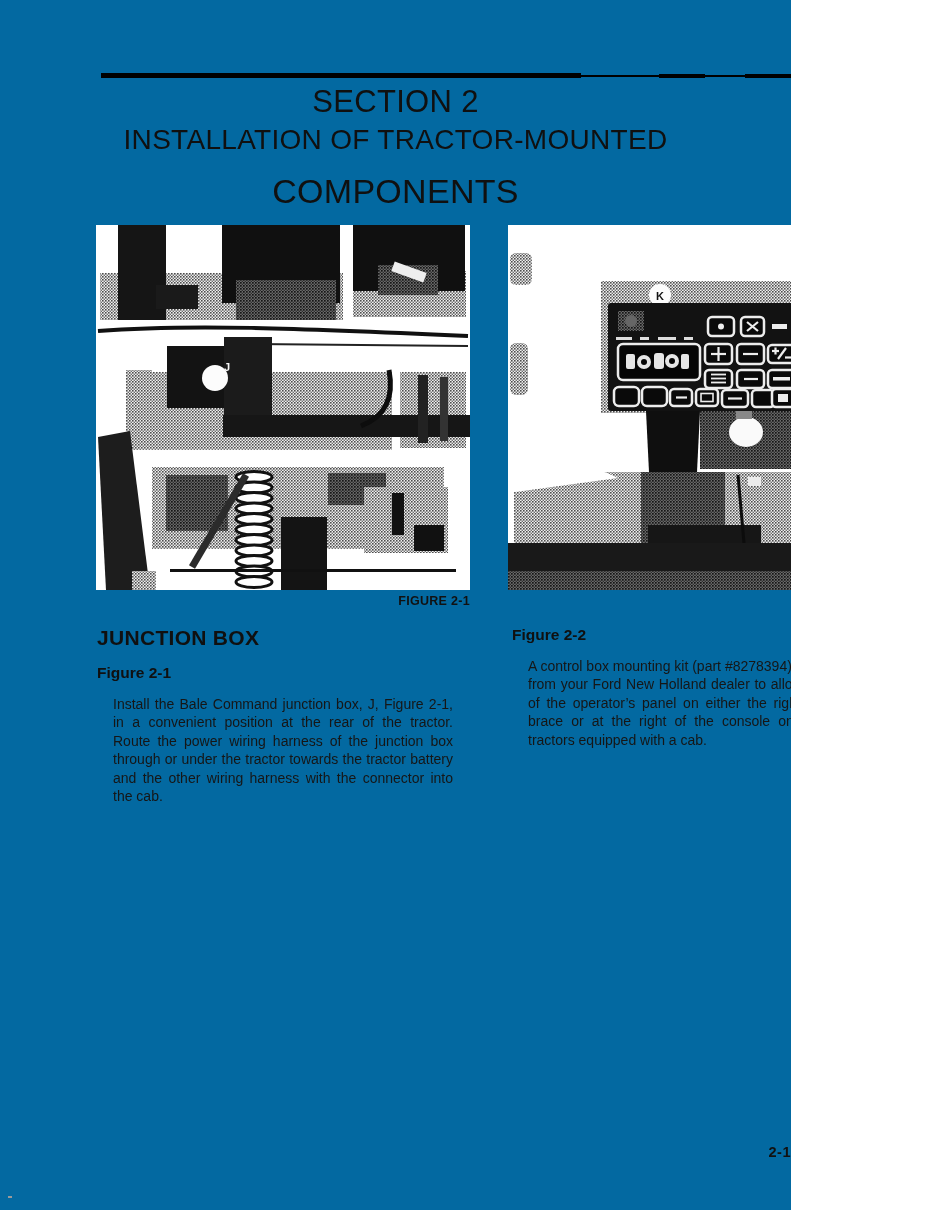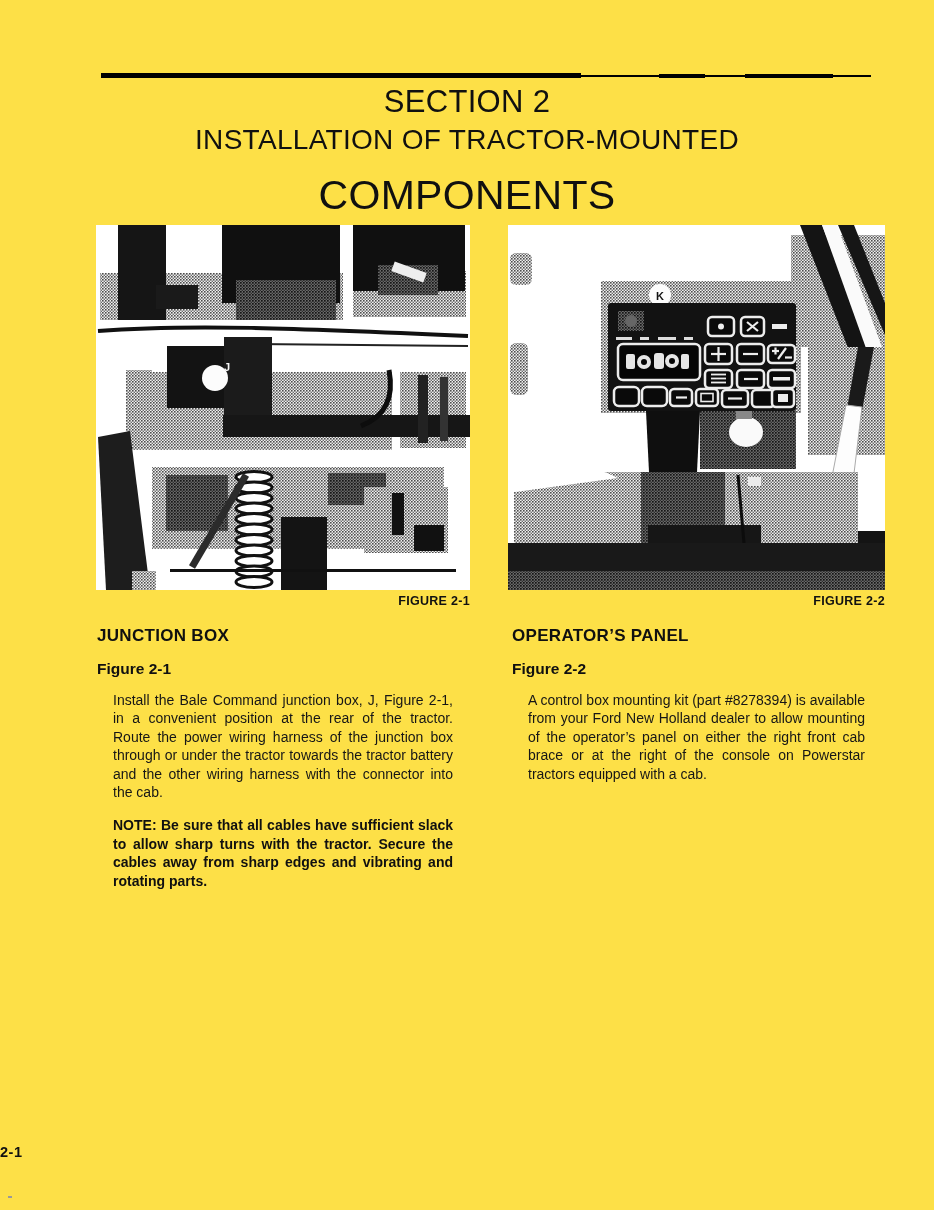--- a/index.html
+++ b/index.html
@@ -1,61 +1,61 @@
 <!DOCTYPE html>
 <html><head>
 <meta charset="utf-8">
 <style>
   html,body{margin:0;padding:0;background:#fff;}
   .page{
-    position:relative;width:934px;height:1210px;background:#fde047;
+    position:relative;width:791px;height:1210px;background:#0369a1;
     font-family:"Liberation Sans",sans-serif;color:#141414;overflow:hidden;
   }
   
   .top-rule{
     position:absolute;left:101px;top:73px;width:770px;height:6px;
     background-image:
       linear-gradient(#000,#000),
       linear-gradient(#000,#000),
       linear-gradient(#000,#000),
       linear-gradient(#000,#000);
     background-repeat:no-repeat;
     background-size:100% 2px,480px 5px,46px 4px,88px 4px;
     background-position:0 2px,0 0,558px 1px,644px 1px;
   }
   .title{position:absolute;left:40px;right:40px;text-align:center;font-weight:400;line-height:1.15;letter-spacing:.3px;color:#101010;}
   .t1{top:84px;font-size:31px;}
   .t2{top:124px;font-size:28px;}
-  .t3{top:172px;font-size:41px;}
+  .t3{top:172px;font-size:34px;}
 
   .photo{position:absolute;top:225px;}
   .photo svg{display:block;}
   .photo-left{left:96px;width:374px;height:365px;}
   .photo-right{left:508px;width:377px;height:365px;}
 
   .fig-caption{
     position:absolute;top:594px;font-size:12.5px;font-weight:bold;
     text-align:right;letter-spacing:.3px;color:#111;
   }
   .cap-left{left:96px;width:374px;}
   .cap-right{left:508px;width:377px;}
 
   .col{position:absolute;top:626px;}
   .col-left{left:97px;width:372px;}
   .col-right{left:512px;width:369px;}
-  .col h2{font-size:17px;margin:0 0 14px;letter-spacing:.3px;color:#101010;}
+  .col h2{font-size:21px;margin:0 0 14px;letter-spacing:.3px;color:#101010;}
   .col h3{font-size:15.5px;margin:0 0 13px;color:#101010;}
   .col p{
     font-size:14px;line-height:18.4px;margin:0 16px 15px;text-align:justify;
     hyphens:manual;-webkit-hyphens:manual;color:#161616;
   }
   .col p.bold{font-weight:bold;color:#101010;}
 
   .page-number{
-    position:absolute;left:0;right:0;top:1144px;text-align:left;
+    position:absolute;left:0;right:0;top:1144px;text-align:right;
     font-size:14.5px;font-weight:bold;letter-spacing:.5px;color:#111;
   }
   .speck{position:absolute;left:8px;top:1196px;width:4px;height:2px;background:#9a9a9a;}
 </style>
 </head>
 <body>
 
 <div class="page">
 
   <svg width="0" height="0" style="position:absolute" aria-hidden="true">
@@ -240,24 +240,22 @@
     </svg>
   </div>
 
   <div class="fig-caption cap-left">FIGURE 2-1</div>
   <div class="fig-caption cap-right">FIGURE 2-2</div>
 
   <div class="col col-left">
     <h2>JUNCTION BOX</h2>
     <h3>Figure 2-1</h3>
     <p>Install the Bale Command junction box, J, Figure 2-1, in a convenient position at the rear of the tractor. Route the power wiring harness of the junction box through or under the tractor towards the tractor battery and the other wiring harness with the connector into the cab.</p>
-    <p class="bold">NOTE: Be sure that all cables have sufficient slack to allow sharp turns with the tractor. Se­cure the cables away from sharp edges and vi­brating and rotating parts.</p>
   </div>
 
   <div class="col col-right">
-    <h2>OPERATOR’S PANEL</h2>
     <h3>Figure 2-2</h3>
     <p>A control box mounting kit (part #8278394) is available from your Ford New Holland dealer to allow mounting of the operator’s panel on either the right front cab brace or at the right of the console on Powerstar tractors equipped with a cab.</p>
   </div>
 
   <div class="page-number">2-1</div>
   <div class="speck"></div>
 </div>
 
 </body></html>

